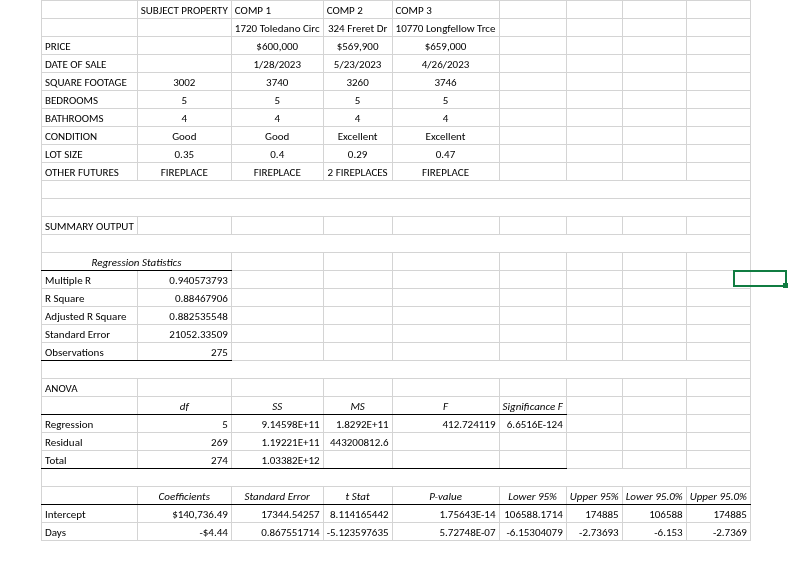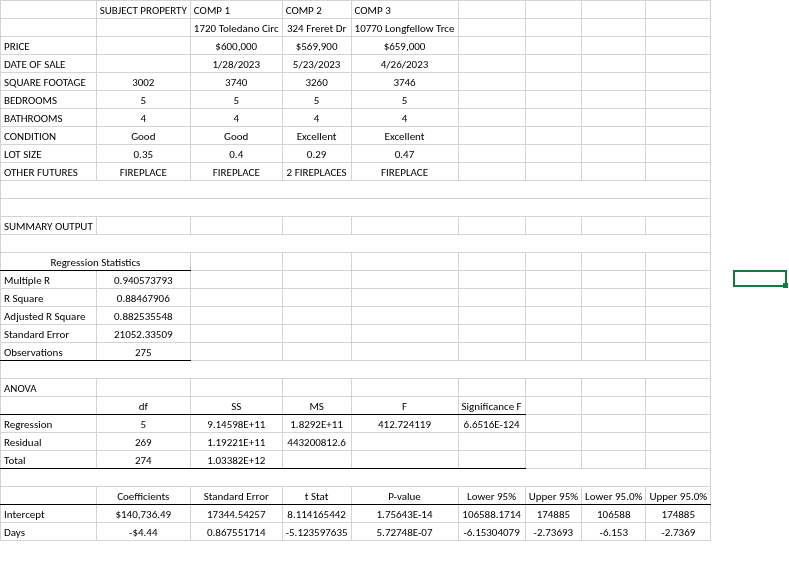--- a/index.html
+++ b/index.html
@@ -8,36 +8,37 @@
     font-family: Calibri, Arial, sans-serif;
     font-size: 11px;
     background: #fff;
     color: #000;
   }
   .sheet {
     width: 692px;
     height: 581px;
     position: relative;
     background: #fff;
+    padding-left: 41px;
   }
   table {
     border-collapse: collapse;
     table-layout: fixed;
   }
   td {
     border: 1px solid #d4d4d4;
     padding: 1px 3px;
     height: 15px;
     overflow: hidden;
     white-space: nowrap;
     vertical-align: bottom;
   }
   .center { text-align: center; }
-  .right { text-align: center; }
-  .italic { }
+  .right { text-align: right; }
+  .italic { font-style: italic; }
   .bb { border-bottom: 1px solid #000; }
   .active-cell {
     position: absolute;
     border: 2px solid #107c41;
     background: transparent;
     box-sizing: border-box;
   }
   .active-handle {
     position: absolute;
     width: 5px;

